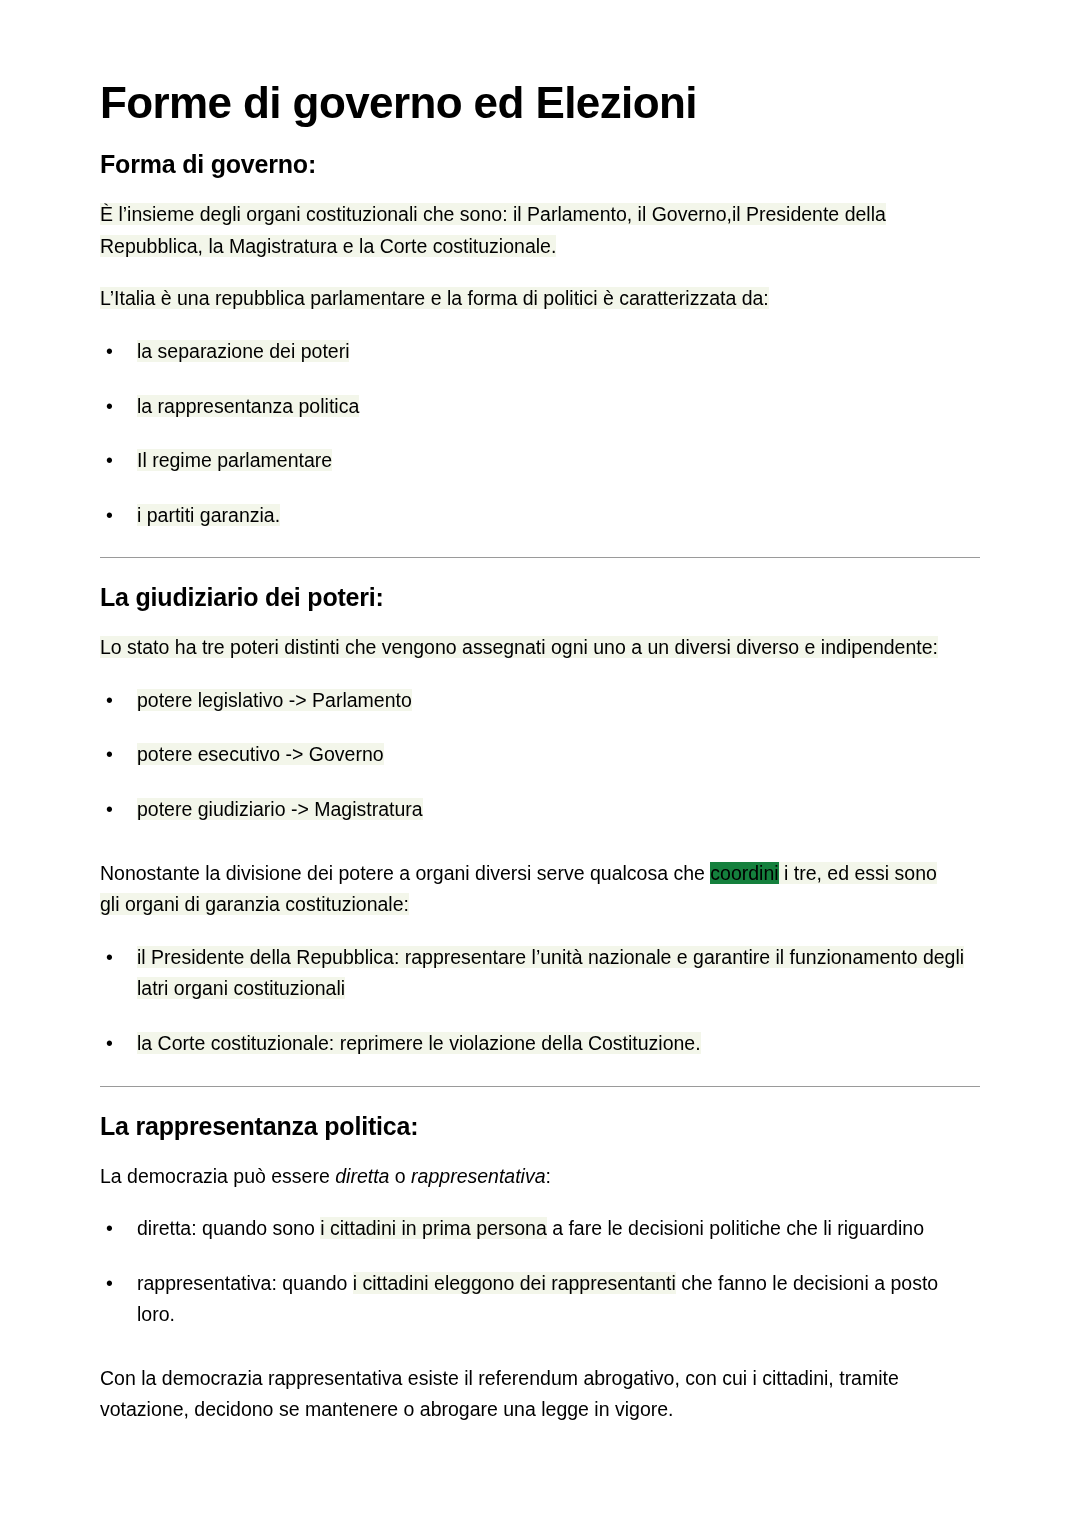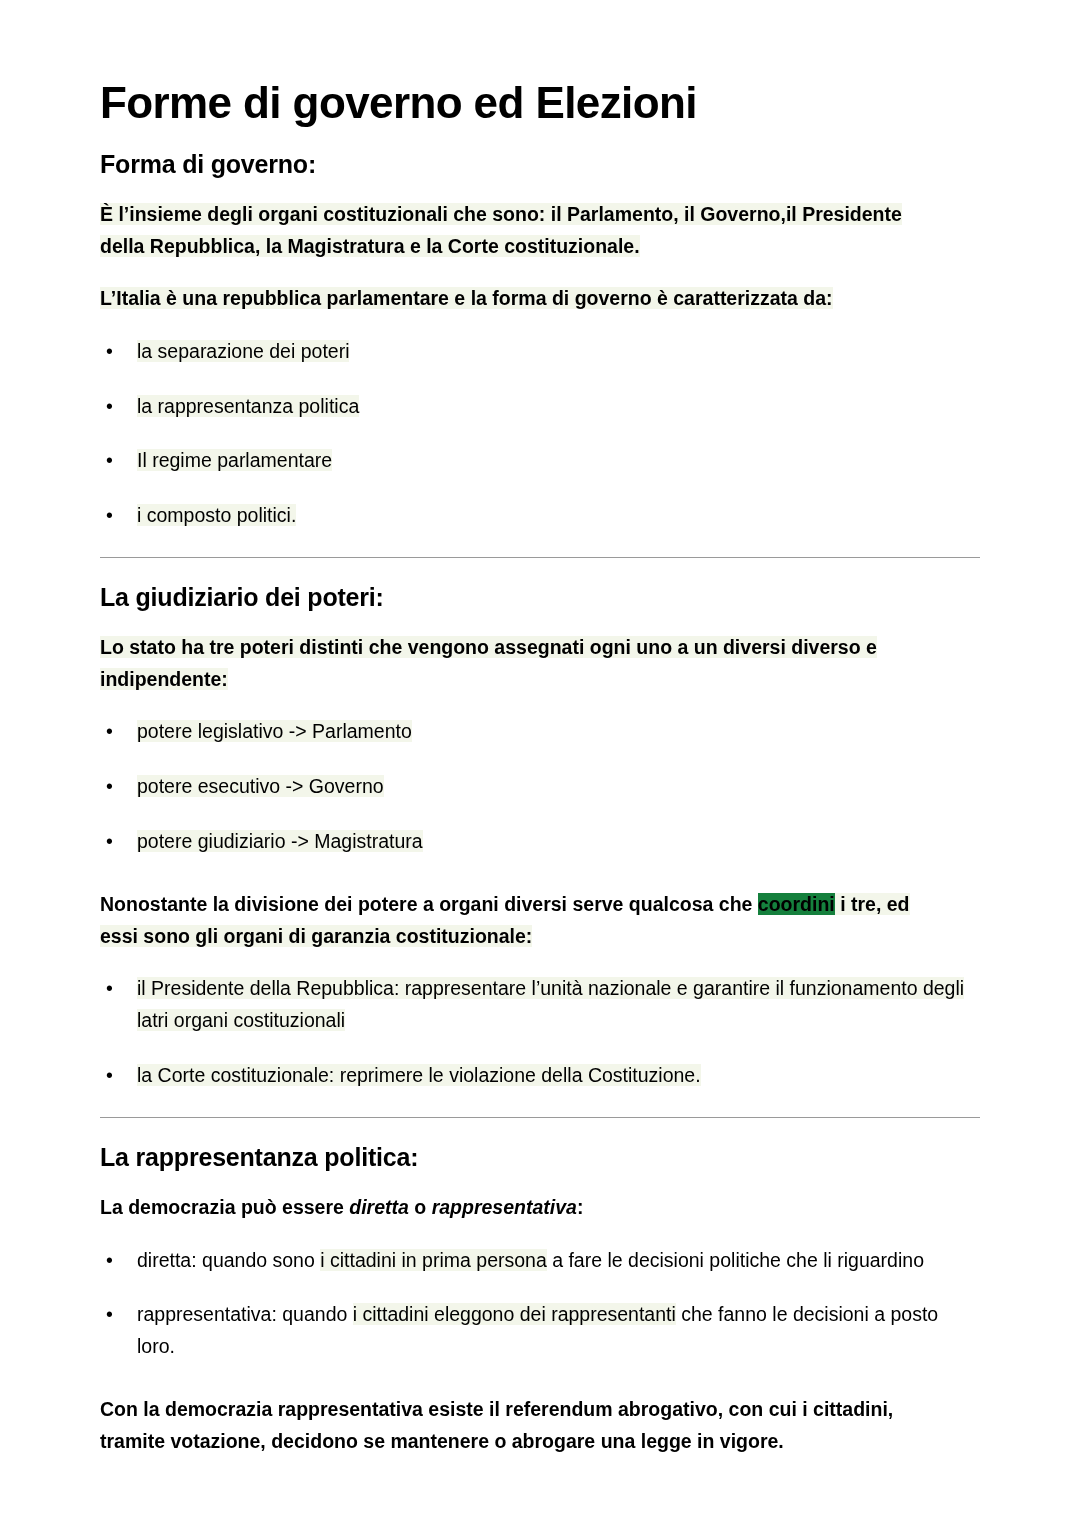--- a/index.html
+++ b/index.html
@@ -34,21 +34,20 @@
     font-weight: bold;
     line-height: 1.2;
     margin: 9px 0 20px 0;
     letter-spacing: -0.2px;
   }
   .para {
     font-size: 19.5px;
     line-height: 1.62;
     margin: 0 0 21px 0;
     max-width: 845px;
-    font-weight: bold;
   }
   .para.narrow {
     max-width: 840px;
   }
   ul.bullets {
     list-style: none;
     margin: 0 0 22px 0;
     padding: 0;
   }
   ul.bullets li {
@@ -90,27 +89,27 @@
 <body>
 
 <div class="page">
 
   <h1 class="doc-title">Forme di governo ed Elezioni</h1>
 
   <h2 class="section-heading">Forma di governo:</h2>
 
   <p class="para"><span class="hl">È l’insieme degli organi costituzionali che sono: il Parlamento, il Governo,il Presidente della Repubblica, la Magistratura e la Corte costituzionale.</span></p>
 
-  <p class="para"><span class="hl">L’Italia è una repubblica parlamentare e la forma di governo è caratterizzata da:</span></p>
+  <p class="para"><span class="hl">L’Italia è una repubblica parlamentare e la forma di politici è caratterizzata da:</span></p>
 
   <ul class="bullets">
     <li><span class="dot">•</span><span class="hl">la separazione dei poteri</span></li>
     <li><span class="dot">•</span><span class="hl">la rappresentanza politica</span></li>
     <li><span class="dot">•</span><span class="hl">Il regime parlamentare</span></li>
-    <li><span class="dot">•</span><span class="hl">i composto politici.</span></li>
+    <li><span class="dot">•</span><span class="hl">i partiti garanzia.</span></li>
   </ul>
 
   <hr class="divider">
 
   <h2 class="section-heading">La giudiziario dei poteri:</h2>
 
   <p class="para"><span class="hl">Lo stato ha tre poteri distinti che vengono assegnati ogni uno a un diversi diverso e indipendente:</span></p>
 
   <ul class="bullets">
     <li><span class="dot">•</span><span class="hl">potere legislativo -&gt; Parlamento</span></li>

